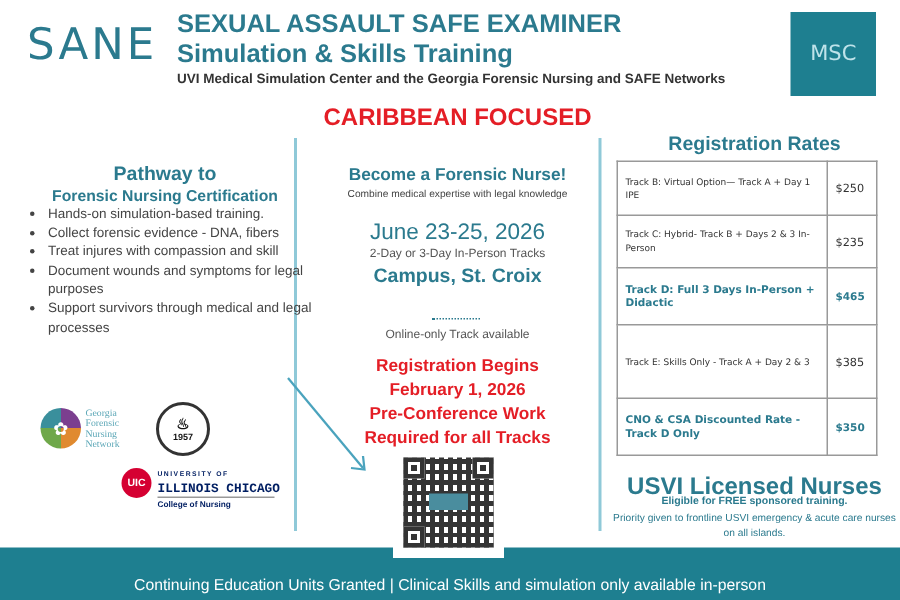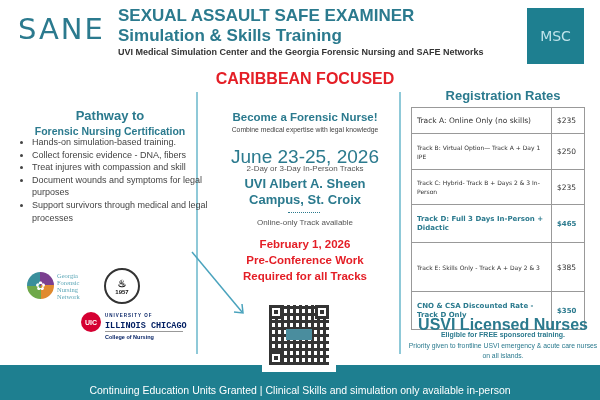--- a/index.html
+++ b/index.html
@@ -22,21 +22,21 @@
   .gfnn-text { left:57px; top:272px; font-size:6.5px; line-height:7px; color:#5aa6b6; font-family:"Liberation Serif", serif; }
   .cno-seal { left:104px; top:268px; width:36px; height:36px; border-radius:50%; border:2px solid #333; box-sizing:border-box; display:flex; align-items:center; justify-content:center; font-size:6px; font-weight:bold; color:#111; background:#fff; flex-direction:column; }
   .uic-badge { left:81px; top:312px; width:20px; height:20px; border-radius:50%; background:#d50032; color:#fff; font-size:7px; font-weight:bold; display:flex; align-items:center; justify-content:center; }
   .uic-t1 { left:105px; top:313px; font-size:4.5px; letter-spacing:1px; color:#001e62; font-weight:bold; }
   .uic-t2 { left:105px; top:321px; font-size:8.5px; font-weight:bold; color:#001e62;font-family:Liberation Mono, monospace; }
   .uic-line { left:105px; top:331px; width:78px; height:1px; background:#999; }
   .uic-t3 { left:105px; top:334px; font-size:5.5px; color:#001e62; font-weight:bold; }
   
   .become { left:205px; top:111px; width:200px; text-align:center; font-size:11.5px; font-weight:bold; color:#2b7a8e; }
   .combine { left:205px; top:126px; width:200px; text-align:center; font-size:6.8px; color:#444; }
-  .dates { left:205px; top:146px; width:200px; text-align:center; font-size:19px; color:#2b7a8e; }
+  .dates { left:205px; top:146px; width:200px; text-align:center; font-size:15px; color:#2b7a8e; }
   .tracks { left:205px; top:164px; width:200px; text-align:center; font-size:8px; color:#555; }
   .venue { left:205px; top:176px; width:200px; text-align:center; font-size:13px; font-weight:bold; color:#2b7a8e; line-height:16px; }
   .dotline { left:288px; top:212px; width:32px; border-top:1px dotted #2b7a8e; }
   .online { left:205px; top:218px; width:200px; text-align:center; font-size:8px; color:#555; }
   .reg { left:205px; top:236px; width:200px; text-align:center; font-size:11.5px; font-weight:bold; color:#e41e26; line-height:16px; }
   .qr { left:266px; top:302px; width:66px; height:66px; background:#fff; padding:3px; box-sizing:border-box; }
   .qr-grid { width:100%; height:100%; background:
       repeating-linear-gradient(90deg, #111 0 3px, transparent 3px 6px),
       repeating-linear-gradient(0deg, #111 0 3px, transparent 3px 7px);
       opacity:0.85; position:relative; }
@@ -104,50 +104,46 @@
 <div class="abs uic-t1">UNIVERSITY OF</div>
 <div class="abs uic-t2">ILLINOIS CHICAGO</div>
 <div class="abs uic-line"></div>
 <div class="abs uic-t3">College of Nursing</div>
 
 <div class="abs become">Become a Forensic Nurse!</div>
 <div class="abs combine">Combine medical expertise with legal knowledge</div>
 <div class="abs dates">June 23-25, 2026</div>
 <div class="abs tracks">2-Day or 3-Day In-Person Tracks</div>
 <div class="abs venue">
-  <div>UVI Albert A. Sheen</div>
   <div>Campus, St. Croix</div>
 </div>
 <div class="abs dotline"></div>
 <div class="abs online">Online-only Track available</div>
 <div class="abs reg">
+  <div>Registration Begins</div>
   <div>February 1, 2026</div>
   <div>Pre-Conference Work</div>
   <div>Required for all Tracks</div>
 </div>
 
 <div class="abs footer"></div>
 <div class="abs qr-tab"></div>
 <div class="abs qr">
   <div class="qr-grid">
     <div class="qr-finder" style="left:0; top:0;"></div>
     <div class="qr-finder" style="right:0; top:0;"></div>
     <div class="qr-finder" style="left:0; bottom:0;"></div>
     <div class="qr-center"></div>
   </div>
 </div>
 <div class="abs footer-text">Continuing Education Units Granted | Clinical Skills and simulation only available in-person</div>
 
 <div class="abs rates-title">Registration Rates</div>
 <table class="abs rates">
   <tbody>
-      <tr class="big" style="height:26px;">
-    <td class="desc">Track A: Online Only (no skills)</td>
-    <td class="price">$235</td>
-  </tr>
   <tr style="height:36px;">
     <td class="desc">Track B: Virtual Option— Track A + Day 1 IPE</td>
     <td class="price">$250</td>
   </tr>
   <tr style="height:35px;">
     <td class="desc">Track C: Hybrid- Track B + Days 2 &amp; 3 In-Person</td>
     <td class="price">$235</td>
   </tr>
   <tr class="hl" style="height:38px;">
     <td class="desc">Track D: Full 3 Days In-Person + Didactic</td>

